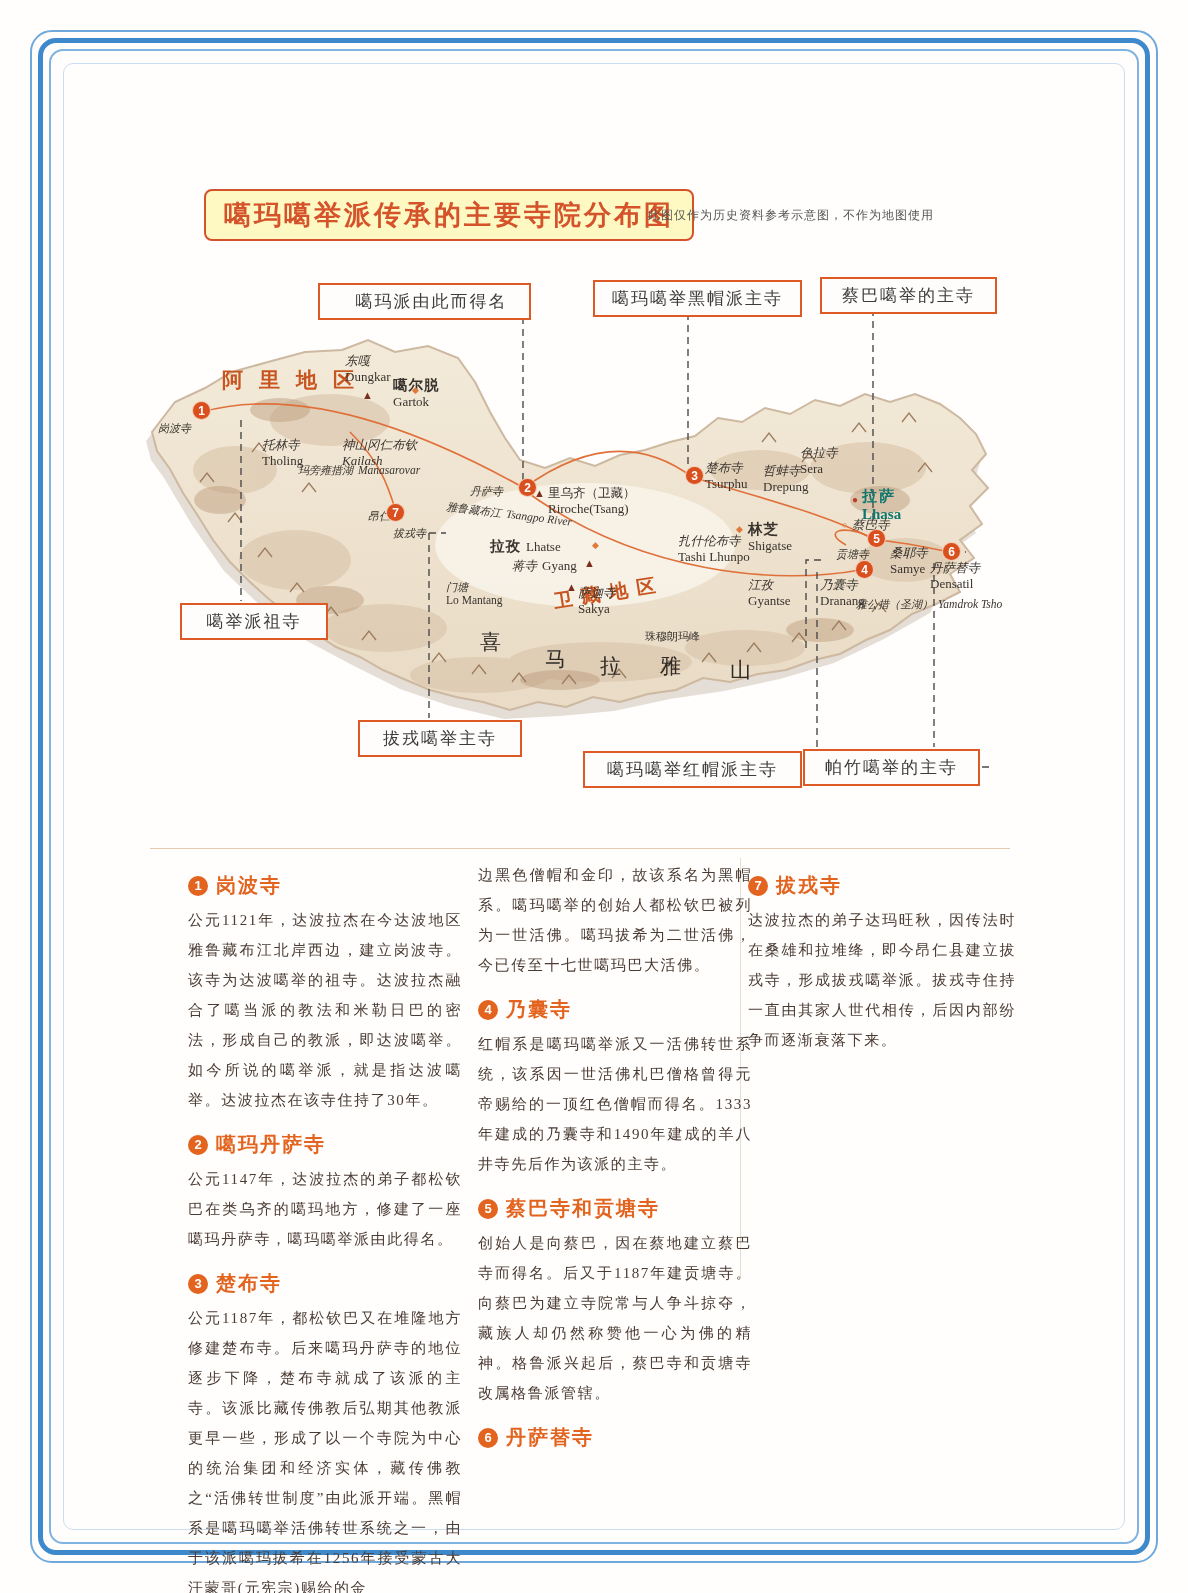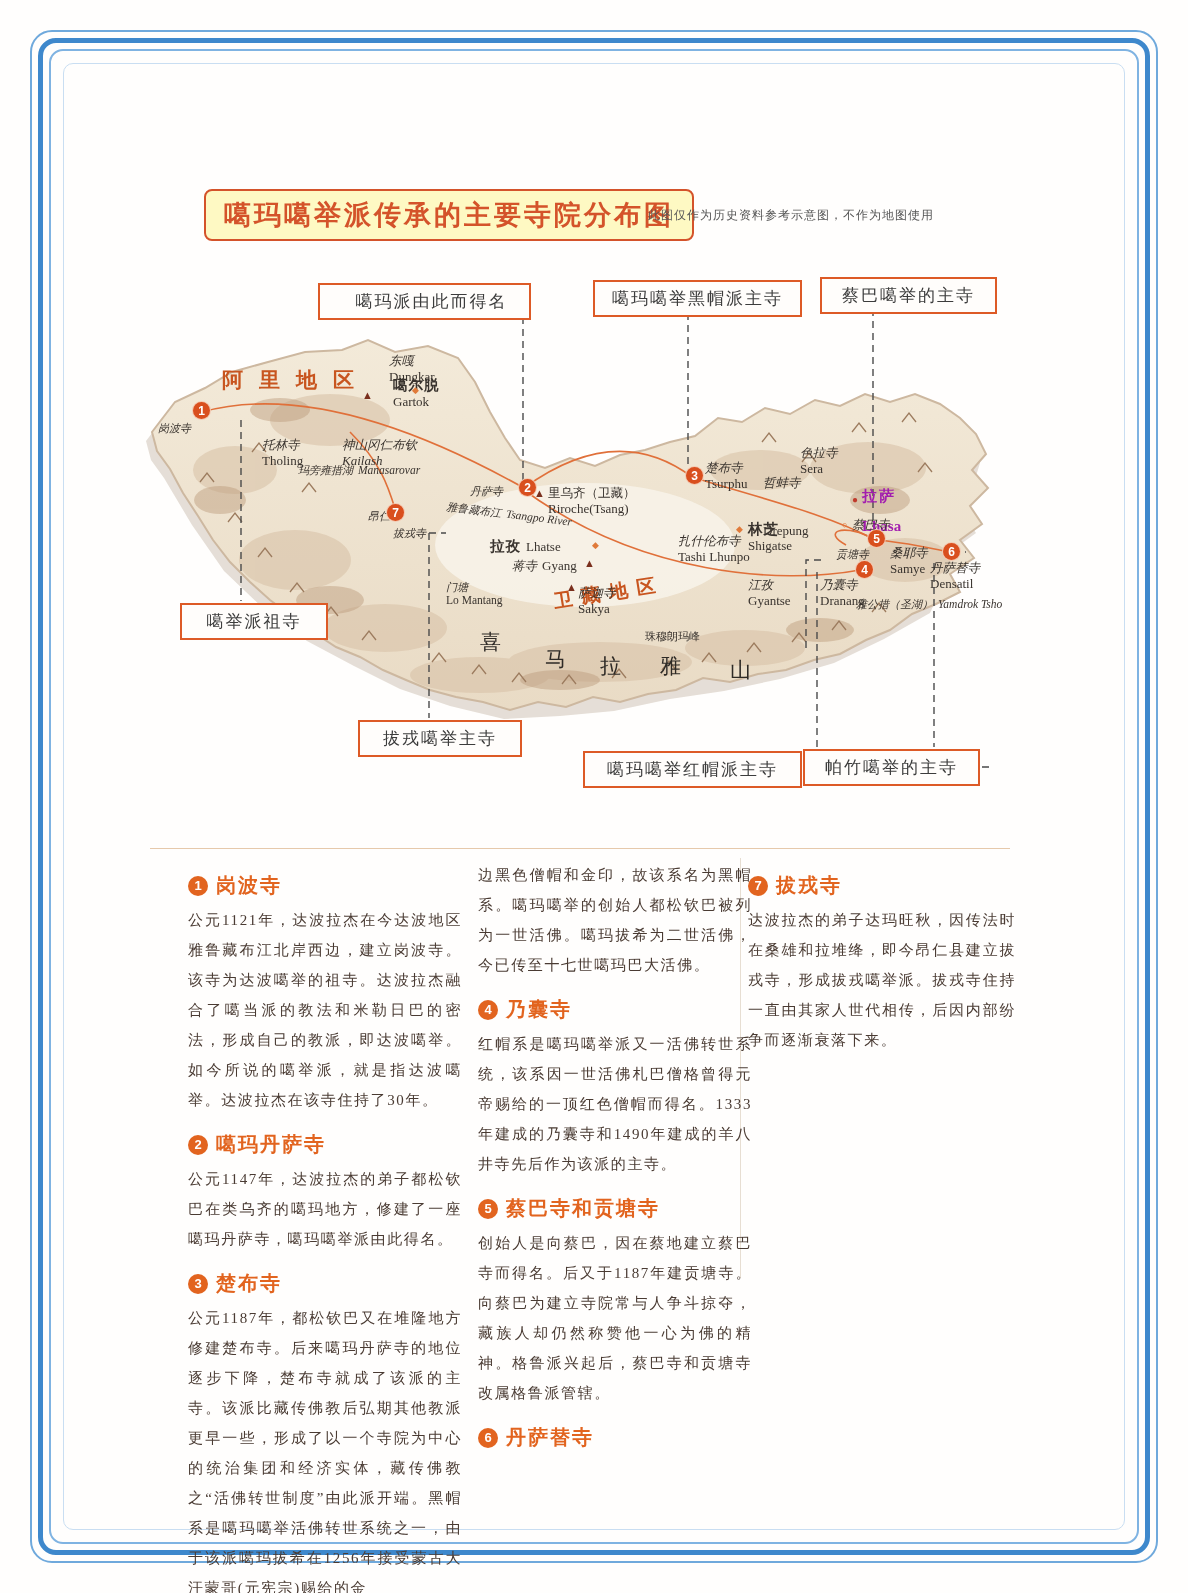--- a/index.html
+++ b/index.html
@@ -27,21 +27,21 @@
 
   .place{position:absolute;line-height:1.18;white-space:nowrap;color:#39332e;display:flex;flex-direction:column;}
   .place .cn{font-size:12.5px;}
   .place .en{font-size:13px;}
   .place.it .cn{font-style:italic;}
   .place.ien .en{font-style:italic;}
   .place.b .cn{font-weight:bold;font-size:14.5px;letter-spacing:1px;}
   .place.sm .cn{font-size:11px;} .place.sm .en{font-size:11.5px;}
   .place.inline{flex-direction:row;gap:5px;align-items:baseline;}
   .place.rot{transform:rotate(7deg);}
-  .place.lhasa{color:#a21caf;gap:12px;} .place.lhasa .cn{font-weight:bold;font-size:15px;letter-spacing:2px;}
+  .place.lhasa{color:#0f766e;} .place.lhasa .cn{font-weight:bold;font-size:15px;letter-spacing:2px;}
   .place.lhasa .en{font-weight:bold;font-size:15px;}
 
   .marker{position:absolute;width:17px;height:17px;border-radius:50%;background:#d94f1e;color:#fff;
           font-size:12px;font-weight:bold;display:flex;align-items:center;justify-content:center;
           font-family:"Liberation Sans",sans-serif;box-shadow:0 0 0 1px #f4c9b2;}
   .micon{position:absolute;color:#7a2f1d;font-size:11px;line-height:1;}
   .micon.town{color:#e07a3a;font-size:9px;}
   .micon.dot{color:#c0392b;font-size:10px;}
   .micon.ring{color:#e07a3a;font-size:9px;}
 
@@ -173,21 +173,21 @@
 
   <div class="mount" style="position: absolute; left: 480px; top: 628px;"><span>喜</span></div>
       <div class="mount" style="position: absolute; left: 545px; top: 645px;"><span>马</span></div>
       <div class="mount" style="position: absolute; left: 600px; top: 652px;"><span>拉</span></div>
       <div class="mount" style="position: absolute; left: 660px; top: 652px;"><span>雅</span></div>
       <div class="mount" style="position: absolute; left: 730px; top: 656px;"><span>山</span></div>
     </div>
 
   <div>
 
-  <div class="place it" style="position: absolute; left: 345px; top: 354px; margin-left: 44px;">
+  <div class="place it" style="position: absolute; left: 345px; top: 354px;">
         <span class="cn">东嘎</span>
         <span class="en">Dungkar</span>
       </div>
       <div class="place b" style="position: absolute; left: 393px; top: 377px;">
         <span class="cn">噶尔脱</span>
         <span class="en">Gartok</span>
       </div>
       <div class="place it" style="position: absolute; left: 262px; top: 438px;">
         <span class="cn">托林寺</span>
         <span class="en">Tholing</span>
@@ -241,21 +241,21 @@
         <span class="en">Sakya</span>
       </div>
       <div class="place sm" style="position: absolute; left: 645px; top: 630px;">
         <span class="cn">珠穆朗玛峰</span>
 
       </div>
       <div class="place it" style="position: absolute; left: 705px; top: 461px;">
         <span class="cn">楚布寺</span>
         <span class="en">Tsurphu</span>
       </div>
-      <div class="place it" style="position: absolute; left: 763px; top: 476px; gap: 32px;">
+      <div class="place it" style="position: absolute; left: 763px; top: 464px;">
         <span class="cn">哲蚌寺</span>
         <span class="en">Drepung</span>
       </div>
       <div class="place it" style="position: absolute; left: 800px; top: 446px;">
         <span class="cn">色拉寺</span>
         <span class="en">Sera</span>
       </div>
       <div class="place lhasa" style="position: absolute; left: 862px; top: 488px;">
         <span class="cn">拉萨</span>
         <span class="en">Lhasa</span>

